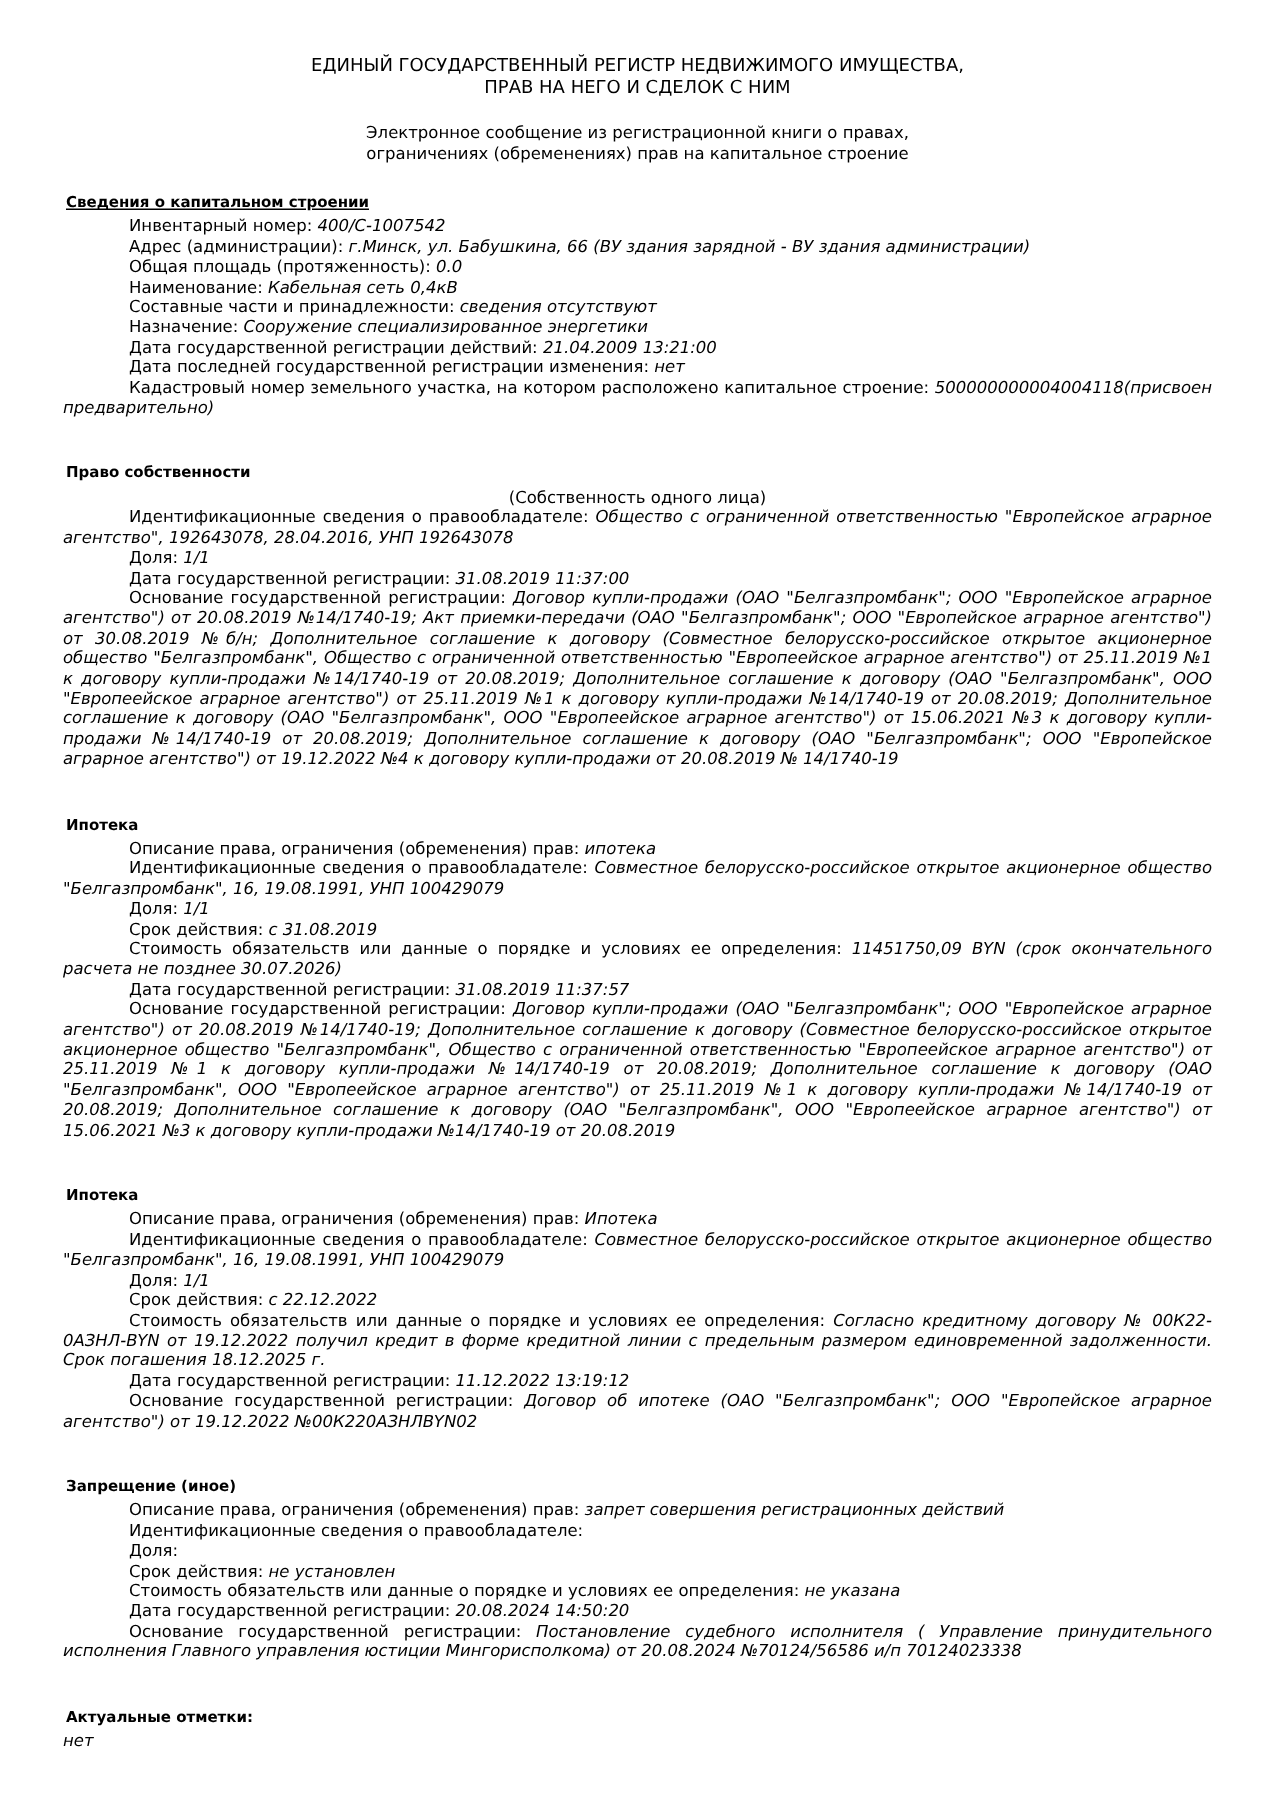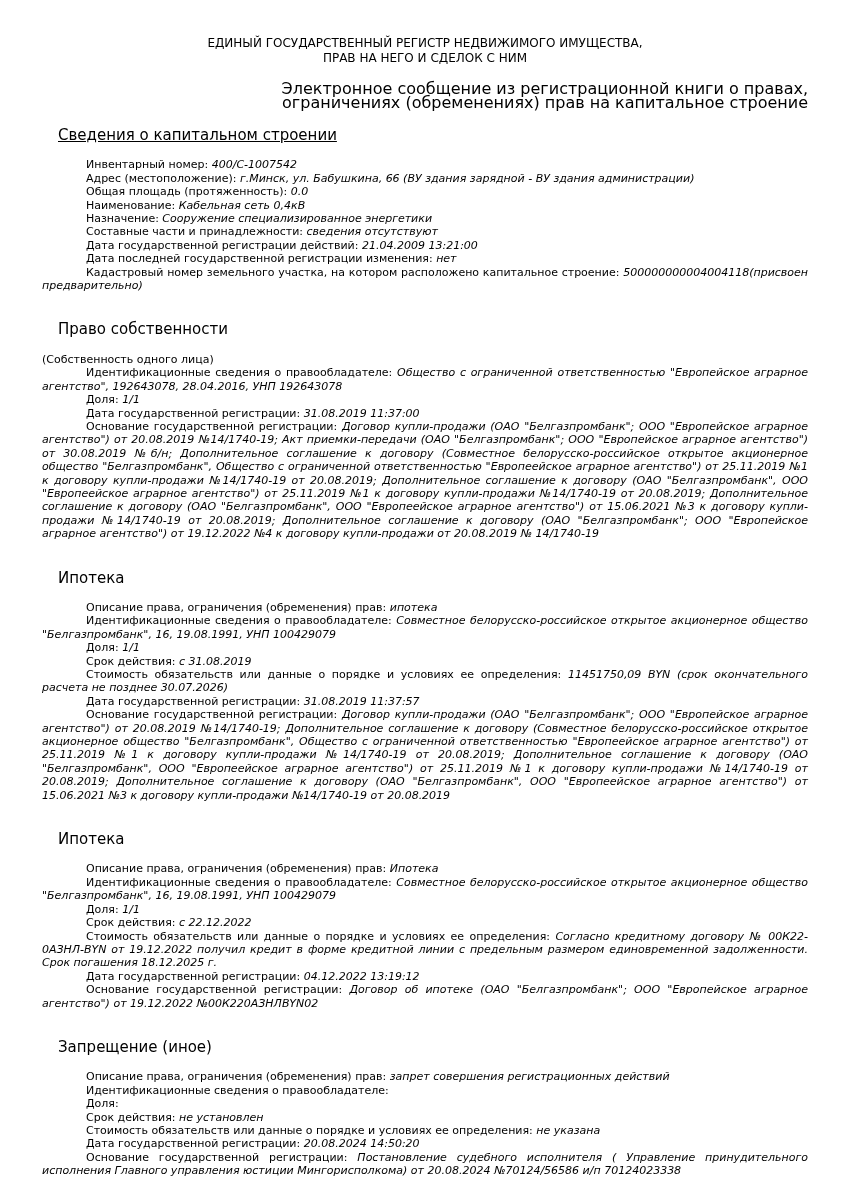--- a/index.html
+++ b/index.html
@@ -21,38 +21,39 @@
     padding: 36px 40px 0 42px;
   }
   .doc-title {
     text-align: center;
     font-size: 12px;
     line-height: 15px;
     font-weight: normal;
     margin: 0;
   }
   .doc-subtitle {
-    text-align: right;
-    font-size: 16px;
+    text-align: center;
+    font-size: 11px;
     line-height: 14px;
     margin: 16px 0 0 0;
   }
   .sections > .doc-section { margin-top: 31px; }
   .sections > .doc-section:first-child { margin-top: 19px; }
   .sec-heading {
-    font-size: 15px;
+    font-size: 10px;
     line-height: 13.4px;
-    font-weight: normal;
-    margin: 16px;
+    font-weight: bold;
+    margin: 2px;
   }
   .sec-heading.underlined { text-decoration: underline; }
   .sec-subheading {
     font-size: 11px;
     line-height: 13.4px;
     margin: 0;
+    text-align: center;
   }
   .field {
     font-size: 11px;
     line-height: 13.4px;
     margin: 0;
     text-align: justify;
   }
   .field-label { font-style: normal; margin-left: 44px; }
   .field-value { font-style: italic; }
 </style>
@@ -70,25 +71,25 @@
     <div>Электронное сообщение из регистрационной книги о правах,</div>
     <div>ограничениях (обременениях) прав на капитальное строение</div>
   </div>
 
   <div class="sections">
       <section class="doc-section">
     <h2 class="sec-heading underlined">Сведения о капитальном строении</h2>
 
     <div class="sec-fields">
           <p class="field"><span class="field-label">Инвентарный номер:</span><span class="field-value"> 400/С-1007542</span></p>
-          <p class="field"><span class="field-label">Адрес (местоположение):</span><span class="field-value"> г.Минск, ул. Бабушкина, 66 (ВУ здания зарядной - ВУ здания администрации)</span></p>
+          <p class="field"><span class="field-label">Адрес (администрации):</span><span class="field-value"> г.Минск, ул. Бабушкина, 66 (ВУ здания зарядной - ВУ здания администрации)</span></p>
           <p class="field"><span class="field-label">Общая площадь (протяженность):</span><span class="field-value"> 0.0</span></p>
           <p class="field"><span class="field-label">Наименование:</span><span class="field-value"> Кабельная сеть 0,4кВ</span></p>
+          <p class="field"><span class="field-label">Составные части и принадлежности:</span><span class="field-value"> сведения отсутствуют</span></p>
           <p class="field"><span class="field-label">Назначение:</span><span class="field-value"> Сооружение специализированное энергетики</span></p>
-          <p class="field"><span class="field-label">Составные части и принадлежности:</span><span class="field-value"> сведения отсутствуют</span></p>
           <p class="field"><span class="field-label">Дата государственной регистрации действий:</span><span class="field-value"> 21.04.2009 13:21:00</span></p>
           <p class="field"><span class="field-label">Дата последней государственной регистрации изменения:</span><span class="field-value"> нет</span></p>
           <p class="field"><span class="field-label">Кадастровый номер земельного участка, на котором расположено капитальное строение:</span><span class="field-value"> 500000000004004118(присвоен предварительно)</span></p>
         </div>
   </section>
       <section class="doc-section">
     <h2 class="sec-heading">Право собственности</h2>
     <p class="sec-subheading">(Собственность одного лица)</p>
     <div class="sec-fields">
           <p class="field"><span class="field-label">Идентификационные сведения о правообладателе:</span><span class="field-value"> Общество с ограниченной ответственностью "Европейское аграрное агентство", 192643078, 28.04.2016, УНП 192643078</span></p>
@@ -112,21 +113,21 @@
   </section>
       <section class="doc-section">
     <h2 class="sec-heading">Ипотека</h2>
 
     <div class="sec-fields">
           <p class="field"><span class="field-label">Описание права, ограничения (обременения) прав:</span><span class="field-value"> Ипотека</span></p>
           <p class="field"><span class="field-label">Идентификационные сведения о правообладателе:</span><span class="field-value"> Совместное белорусско-российское открытое акционерное общество "Белгазпромбанк", 16, 19.08.1991, УНП 100429079</span></p>
           <p class="field"><span class="field-label">Доля:</span><span class="field-value"> 1/1</span></p>
           <p class="field"><span class="field-label">Срок действия:</span><span class="field-value"> с 22.12.2022</span></p>
           <p class="field"><span class="field-label">Стоимость обязательств или данные о порядке и условиях ее определения:</span><span class="field-value"> Согласно кредитному договору № 00К22-0АЗНЛ-BYN от 19.12.2022 получил кредит в форме кредитной линии с предельным размером единовременной задолженности. Срок погашения 18.12.2025 г.</span></p>
-          <p class="field"><span class="field-label">Дата государственной регистрации:</span><span class="field-value"> 04.12.2022 13:19:12</span></p>
+          <p class="field"><span class="field-label">Дата государственной регистрации:</span><span class="field-value"> 11.12.2022 13:19:12</span></p>
           <p class="field"><span class="field-label">Основание государственной регистрации:</span><span class="field-value"> Договор об ипотеке (ОАО "Белгазпромбанк"; ООО "Европейское аграрное агентство") от 19.12.2022 №00К220АЗНЛBYN02</span></p>
         </div>
   </section>
       <section class="doc-section">
     <h2 class="sec-heading">Запрещение (иное)</h2>
 
     <div class="sec-fields">
           <p class="field"><span class="field-label">Описание права, ограничения (обременения) прав:</span><span class="field-value"> запрет совершения регистрационных действий</span></p>
           <p class="field"><span class="field-label">Идентификационные сведения о правообладателе:</span></p>
           <p class="field"><span class="field-label">Доля:</span></p>

